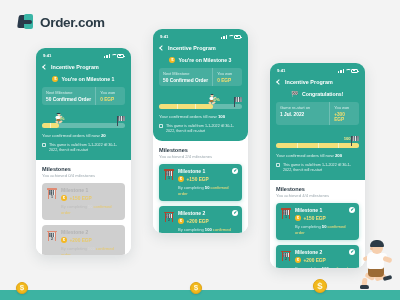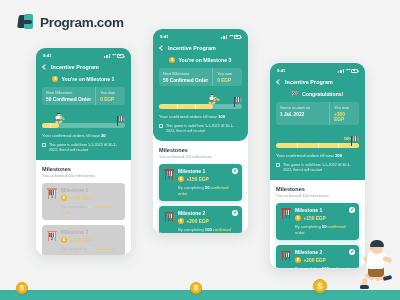--- a/index.html
+++ b/index.html
@@ -167,21 +167,21 @@
 
 <div id="stage">
 
   <div class="brand">
     <div class="brand-mark">
       <div class="bm-a"></div>
         <div class="bm-b"></div>
         <div class="bm-c"></div>
         <div class="bm-d"></div>
     </div>
-    <div class="brand-text">Program.com</div>
+    <div class="brand-text">Order.com</div>
   </div>
 
   <div class="phone p1">
     <div class="top">
       <div class="statusbar">
         <div class="sb-time">9:41</div>
         <div class="sb-icons">
           <div class="sig">
               <i></i>
               <i></i>

